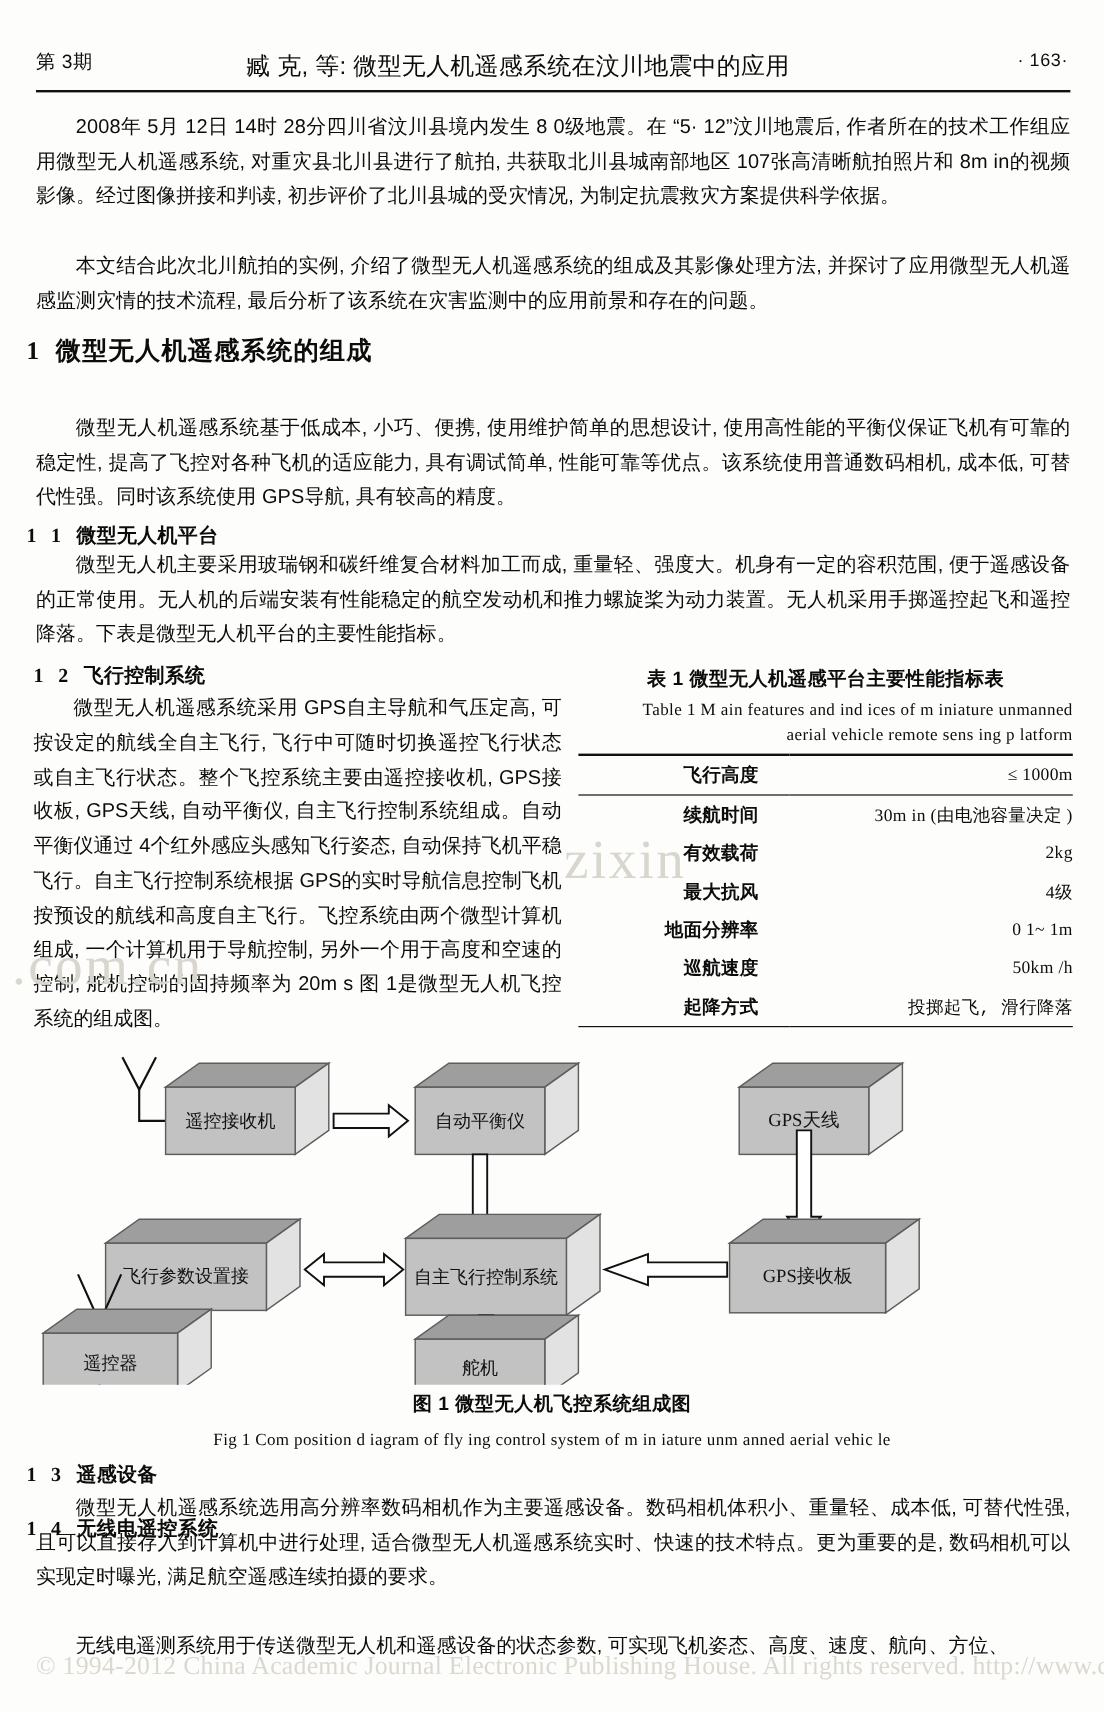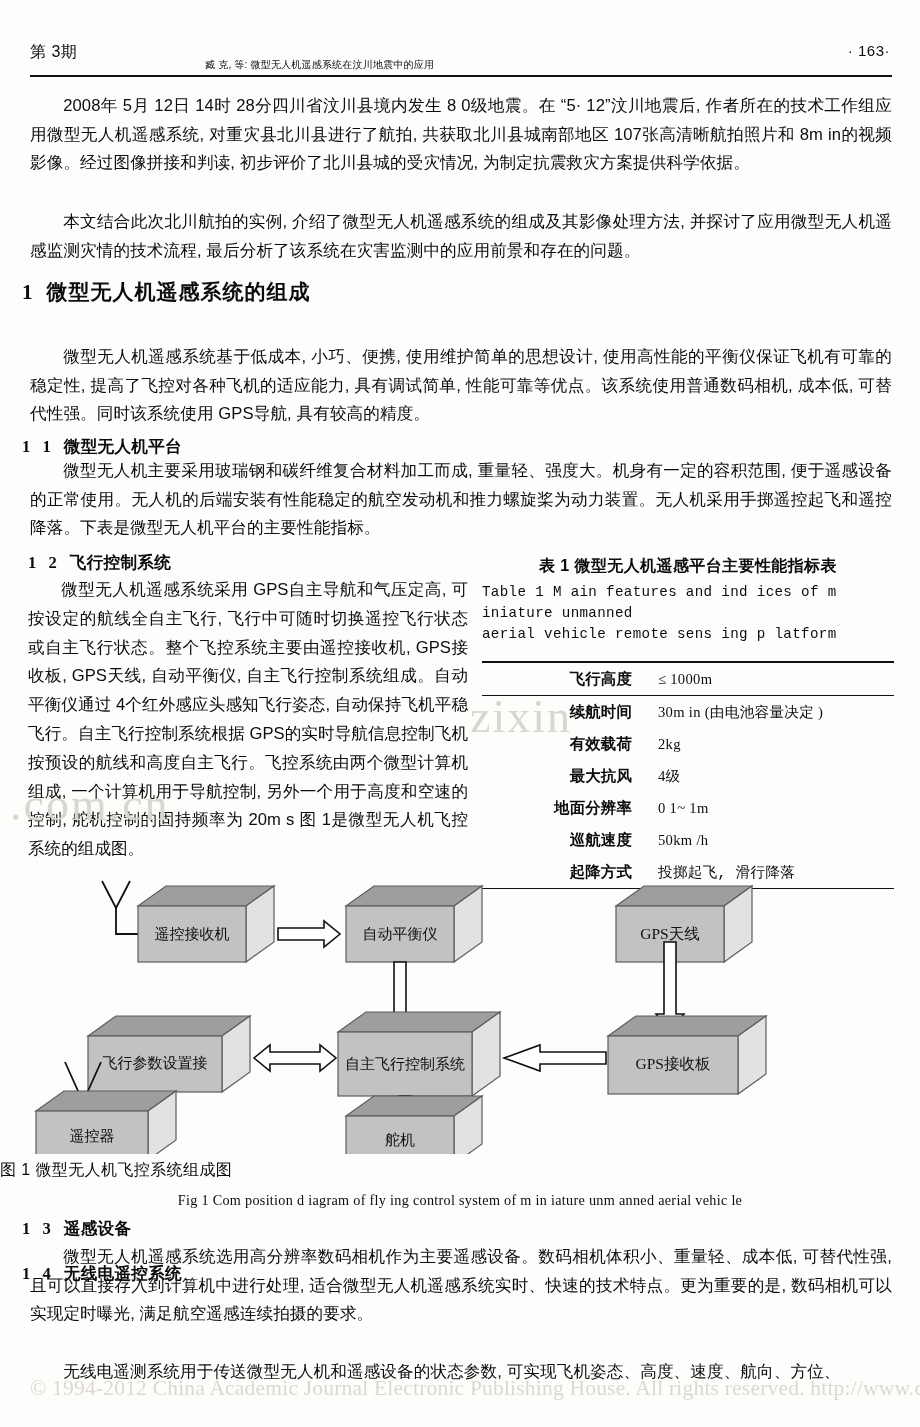--- a/index.html
+++ b/index.html
@@ -6,21 +6,21 @@
   body{
     width:920px;height:1427px;background:#fdfdfb;
     font-family:"Liberation Sans","DejaVu Sans",sans-serif;
     color:#0c0c0c;position:relative;overflow:hidden;
   }
   .page{position:relative;width:920px;height:1427px;}
 
   
   .runhead{position:absolute;left:30px;top:42px;width:862px;height:30px;}
   .runhead .issue{position:absolute;left:0;top:0;font-size:16px;letter-spacing:.5px;}
-  .runhead .title{position:absolute;left:175px;top:16px;font-size:10px;letter-spacing:.2px;}
+  .runhead .title{position:absolute;left:175px;top:0;font-size:20px;letter-spacing:.2px;}
   .runhead .pageno{position:absolute;right:2px;top:0;font-size:15px;letter-spacing:.5px;}
   .rule{position:absolute;left:30px;top:75px;width:862px;height:2px;background:#111;}
 
   
   .para{position:absolute;font-size:16.6px;line-height:28.6px;text-align:justify;
         text-justify:inter-ideograph;letter-spacing:.1px;}
   .indent{text-indent:2em;}
   .h1{position:absolute;font-size:21px;font-weight:bold;letter-spacing:1px;}
   .h1 .num{font-family:"Liberation Serif",serif;font-weight:bold;margin-right:13px;}
   .h2{position:absolute;font-size:16.6px;font-weight:bold;letter-spacing:.3px;}
@@ -29,36 +29,36 @@
   
   .col-left{position:absolute;left:28px;top:552px;width:440px;}
   .col-right{position:absolute;left:482px;top:556px;width:412px;}
   .col-left .sub{font-size:16.6px;font-weight:bold;letter-spacing:.3px;margin:0 0 2px 0;}
   .col-left .sub .num{font-family:"Liberation Serif",serif;margin-right:9px;letter-spacing:4px;}
   .col-left .body{font-size:16.6px;line-height:28.8px;text-align:justify;
                   text-justify:inter-ideograph;text-indent:2em;margin:0;}
 
   
   .tbl-cap-cn{text-align:center;font-size:16px;font-weight:bold;letter-spacing:.4px;margin:0 0 5px 0;}
-  .tbl-cap-en{text-align:left;font-size:14.2px;font-family:Liberation Mono, monospace;
-              line-height:21px;letter-spacing:.35px;margin:0 0 16px 0;}
+  .tbl-cap-en{text-align:right;font-size:14.2px;font-family:Liberation Serif, serif;
+              line-height:21px;letter-spacing:.35px;margin:0 0 4px 0;}
   table.spec{width:100%;border-collapse:collapse;margin-top:2px;}
   table.spec td{font-size:15.4px;padding:5.5px 0;vertical-align:middle;}
   table.spec td.k{width:150px;text-align:right;padding-right:26px;font-weight:600;letter-spacing:.2px;}
-  table.spec td.v{text-align:left;font-family:"Liberation Serif",serif;font-size:14.6px;letter-spacing:.3px;}
+  table.spec td.v{text-align:right;font-family:"Liberation Serif",serif;font-size:14.6px;letter-spacing:.3px;}
   table.spec tr.top td{border-top:2.2px solid #111;}
   table.spec tr.second td{border-top:1.6px solid #111;}
   table.spec tr.last td{border-bottom:1.6px solid #111;font-family:Liberation Mono, monospace;}
 
   
   .figure{position:absolute;left:28px;top:864px;width:864px;height:290px;}
 
   .arrow{position:absolute;z-index:5;}
-  .fig-cap-cn{position:absolute;left:0;top:1160px;width:920px;
-              font-size:16px;font-weight:normal;letter-spacing:.4px;}
+  .fig-cap-cn{position:absolute;left:0;top:1160px;width:920px;text-align:center;
+              font-size:16px;font-weight:bold;letter-spacing:.4px;}
   .fig-cap-en{position:absolute;left:0;top:1192px;width:920px;text-align:center;
               font-size:14.2px;font-family:"Liberation Serif",serif;letter-spacing:.3px;}
 
   
   .wm{position:absolute;color:#d9d6ce;pointer-events:none;user-select:none;}
   .wm-mid{left:470px;top:690px;font-size:46px;font-family:"Liberation Serif",serif;letter-spacing:2px;}
   .wm-mid2{left:10px;top:778px;font-size:46px;font-family:"Liberation Serif",serif;letter-spacing:2px;}
   .wm-foot{left:30px;top:1376px;font-size:21.5px;font-family:"Liberation Serif",serif;
            color:#dcd8d0;letter-spacing:.2px;white-space:nowrap;}
 </style>

